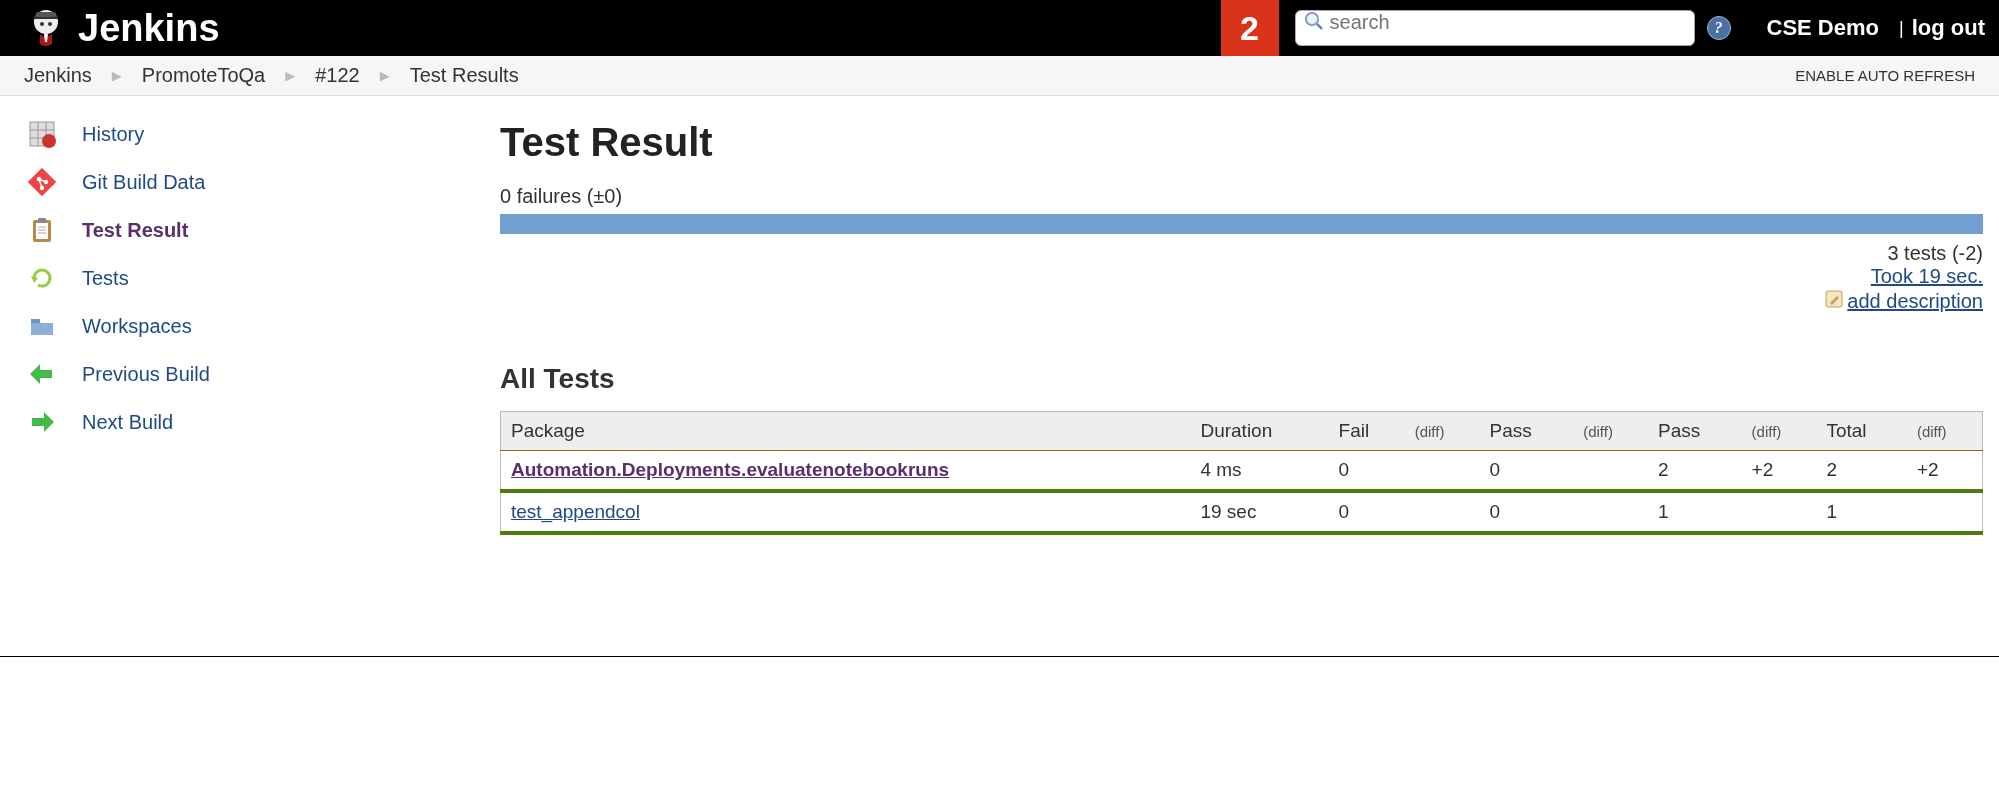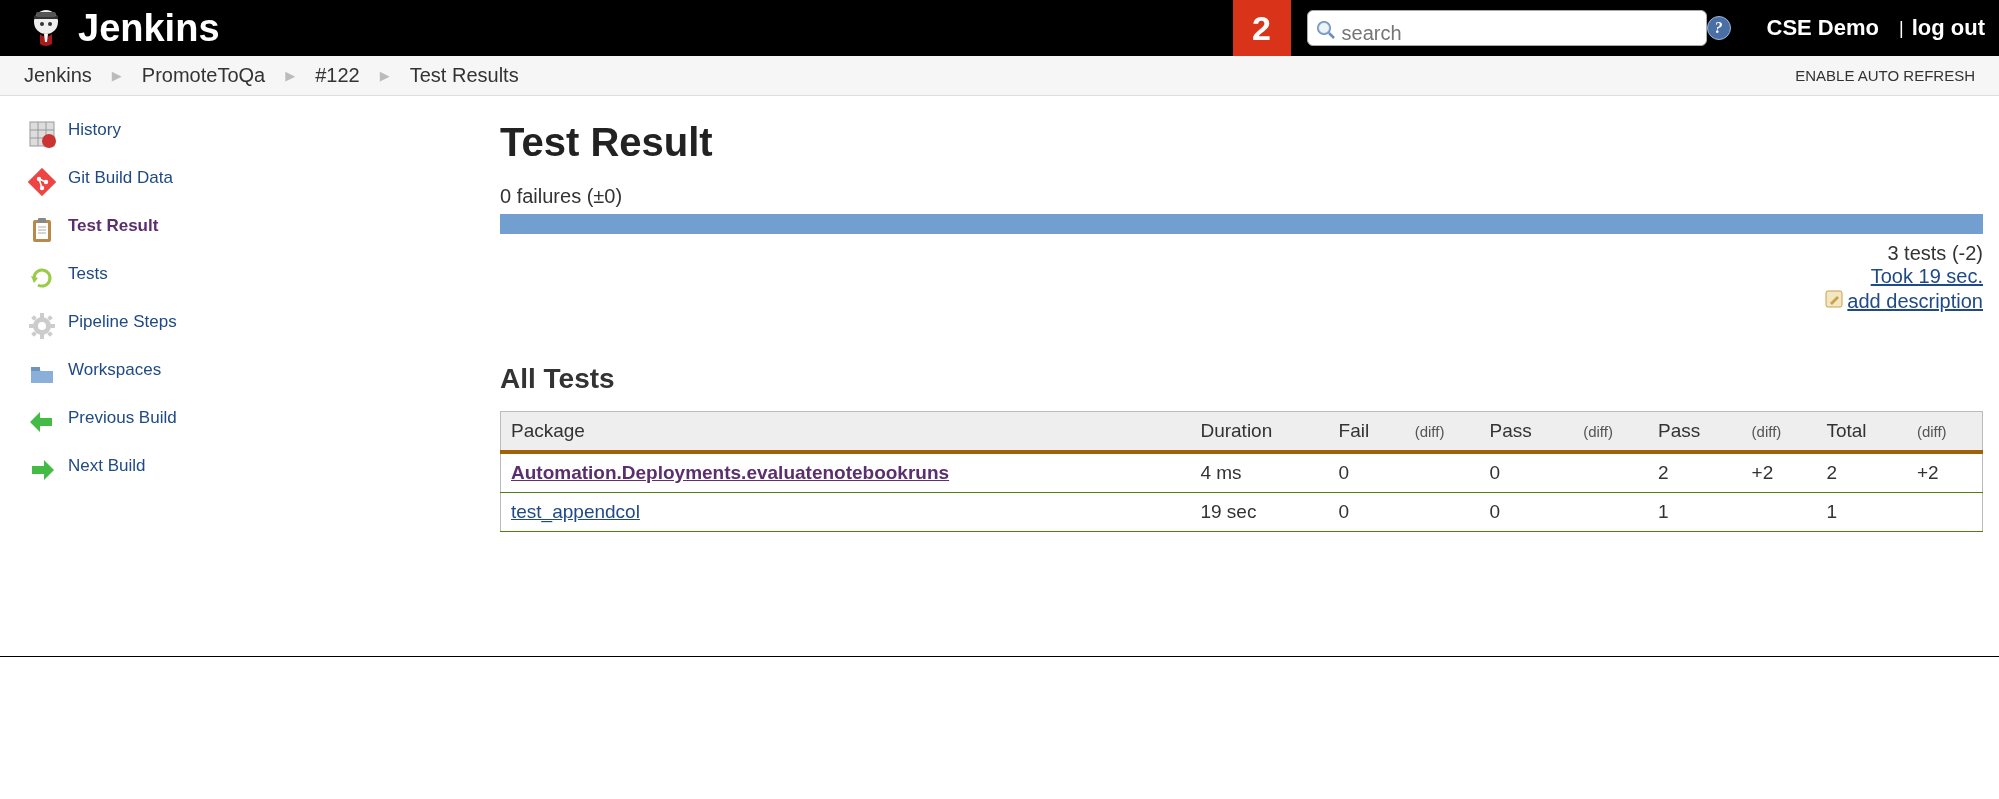--- a/index.html
+++ b/index.html
@@ -30,23 +30,23 @@
     justify-content: center;
     margin-right: 16px;
   }
   .search-box {
     background: #fff;
     border-radius: 6px;
     border: 1px solid #aaa;
     height: 36px;
     width: 400px;
     display: flex;
-    align-items: flex-end;
+    align-items: flex-start;
     padding: 0 8px;
-    margin-right: 0;
+    margin-right: 12px;
   }
   .search-box svg { width: 20px; height: 20px; margin-right: 6px; flex-shrink: 0; }
   .search-input {
     border: none;
     outline: none;
     font-size: 20px;
     flex: 1;
     color: #888;
     background: transparent;
   }
@@ -77,26 +77,26 @@
   }
   .breadcrumbs a { color: #333; text-decoration: none; }
   .bc-sep { color: #bbb; margin: 0 20px; font-size: 13px; }
   .bc-spacer { flex: 1; }
   .auto-refresh { color: #204a87; font-size: 15px; text-decoration: underline; }
 
   
   .body-wrap { display: flex; min-height: 560px; }
   .sidebar { width: 500px; padding: 14px 0 14px 20px; }
   .side-item {
-    display: flex; 
+    display: flex; align-items: center;
     padding: 10px 8px;
-    font-size: 17px;
+    font-size: 20px;
     color: #204a87;
     cursor: pointer;
-    gap: 12px;
+    gap: 26px;
   }
   .side-item.active { color: #5b2e6d; font-weight: bold; }
   .side-ico { width: 28px; height: 28px; display: flex; align-items: center; justify-content: center; }
 
   .main { flex: 1; padding: 24px 16px 40px 0; }
   h1.page-title { font-size: 40px; font-weight: bold; color: #222; margin-bottom: 20px; }
   .fail-line { font-size: 20px; margin-bottom: 6px; }
   .bar { height: 20px; background: #729fcf; width: 100%; }
   .meta-right { text-align: right; margin-top: 8px; font-size: 20px; }
   .meta-right a { color: #204a87; text-decoration: underline; }
@@ -112,24 +112,24 @@
     border: 1px solid #bbb;
   }
   table.tests th, table.tests td {
     padding: 8px 10px;
     text-align: left;
   }
   table.tests thead th {
     background: #eee;
     font-weight: normal;
     color: #333;
-    border-bottom: 4px solid #a16207;
+    border-bottom: 1px solid #a16207;
   }
   table.tests thead th.small { font-size: 15px; color: #555; }
-  table.tests tbody tr { border-bottom: 1px solid #4d7c0f; }
+  table.tests tbody tr { border-bottom: 4px solid #4d7c0f; }
   .num { text-align: right; }
   .pkg-link { color: #204a87; text-decoration: underline; }
   .pkg-link.visited { color: #5b2e6d; font-weight: bold; }
 
   
   .page-bottom { border-bottom: 1px solid #000; height: 0; }
 </style>
 </head>
 <body>
 
@@ -228,39 +228,20 @@
     <div class="side-item">
       <span class="side-ico">
         <svg viewBox="0 0 28 28" width="28" height="28">
             <path d="M6 14 A8 8 0 1 1 10 21" fill="none" stroke="#9c4" stroke-width="3"></path>
             <polygon points="3,12 10,14 6,19" fill="#9c4"></polygon>
           </svg>
       </span>
       <span>Tests</span>
     </div>
 
-    <div class="side-item">
-      <span class="side-ico">
-        <svg viewBox="0 0 28 28" width="28" height="28">
-            <circle cx="14" cy="14" r="9" fill="#ccc"></circle>
-            <circle cx="14" cy="14" r="4" fill="#fff"></circle>
-            <g fill="#ccc">
-              <rect x="12" y="1" width="4" height="5"></rect>
-              <rect x="12" y="22" width="4" height="5"></rect>
-              <rect x="1" y="12" width="5" height="4"></rect>
-              <rect x="22" y="12" width="5" height="4"></rect>
-              <rect x="4" y="4" width="4" height="4" transform="rotate(45 6 6)"></rect>
-              <rect x="20" y="20" width="4" height="4" transform="rotate(45 22 22)"></rect>
-              <rect x="4" y="20" width="4" height="4" transform="rotate(45 6 22)"></rect>
-              <rect x="20" y="4" width="4" height="4" transform="rotate(45 22 6)"></rect>
-            </g>
-          </svg>
-      </span>
-      <span>Pipeline Steps</span>
-    </div>
 
     <div class="side-item">
       <span class="side-ico">
         <svg viewBox="0 0 28 28" width="28" height="28">
             <path d="M3 8 L10 8 L13 11 L25 11 L25 23 L3 23 Z" fill="#8ab0d9"></path>
             <rect x="3" y="7" width="9" height="4" fill="#6d94bd"></rect>
           </svg>
       </span>
       <span>Workspaces</span>
     </div>

